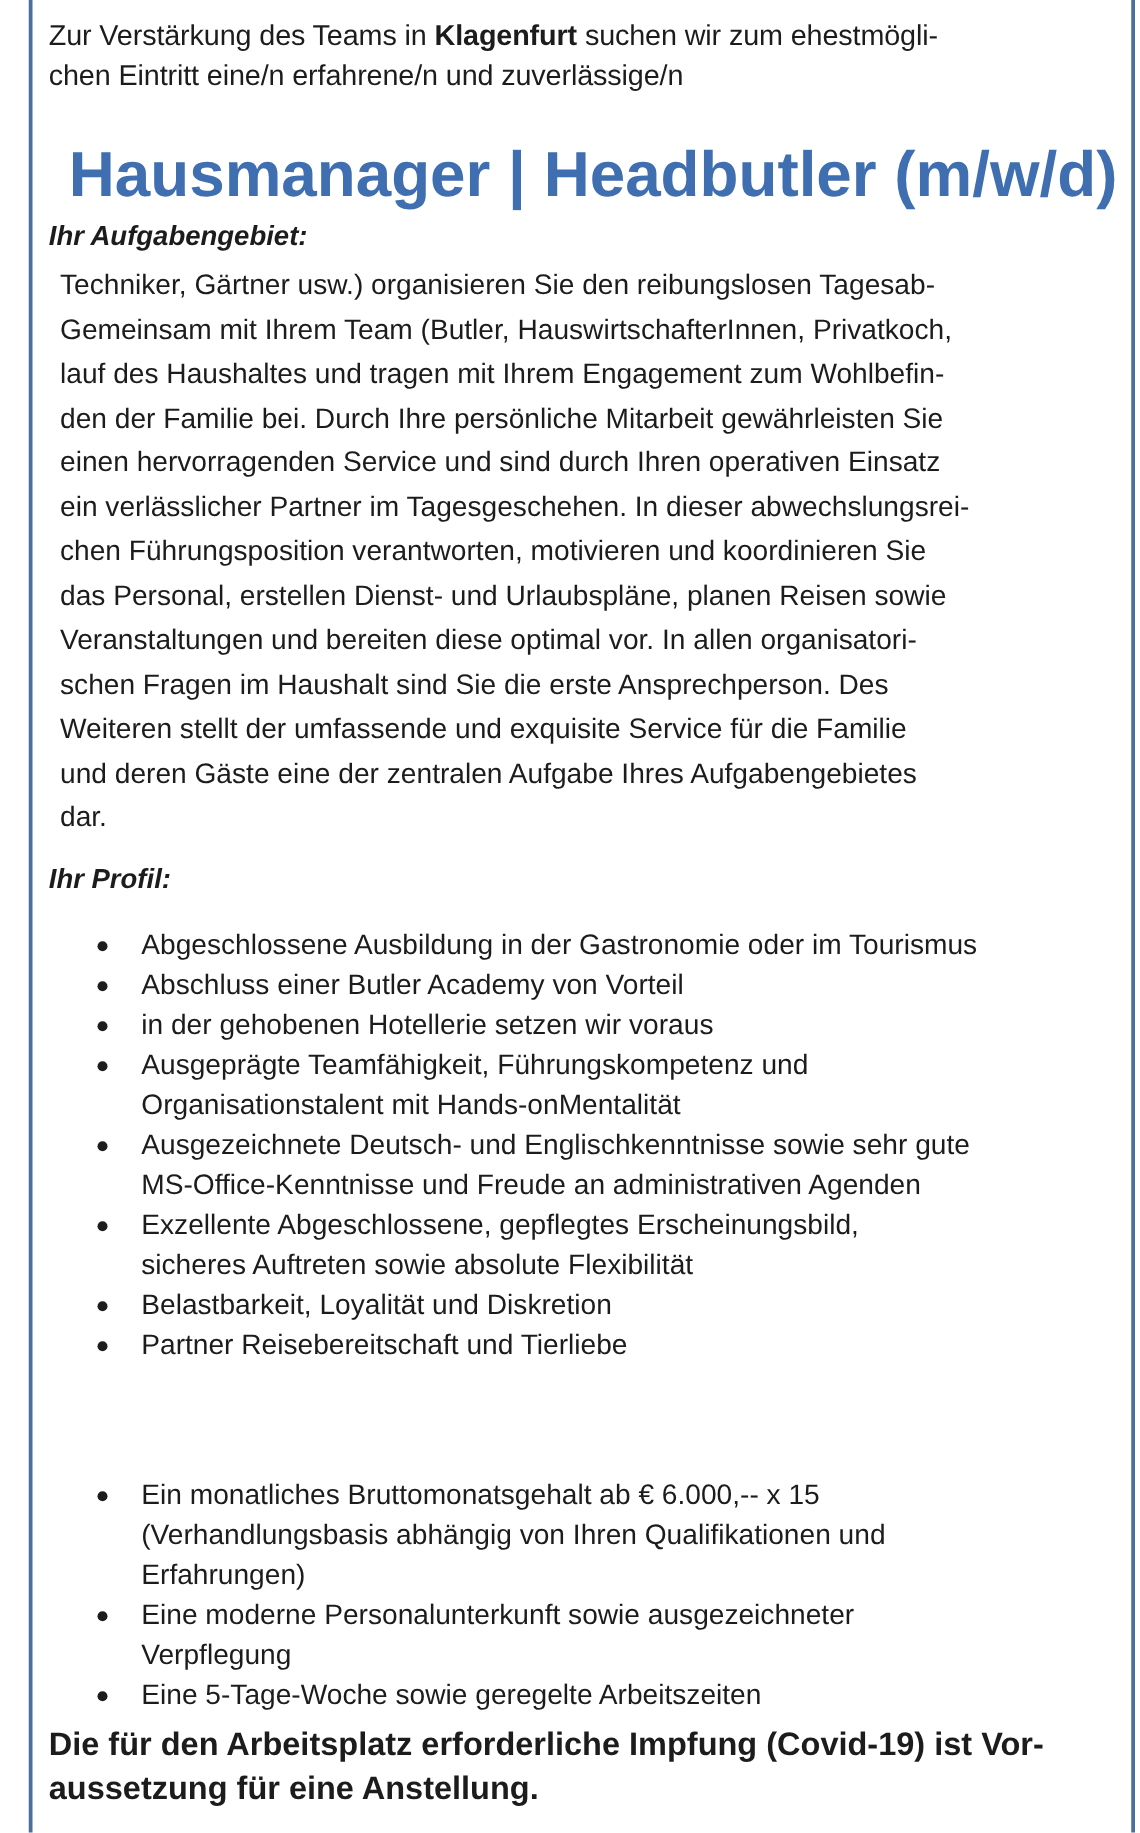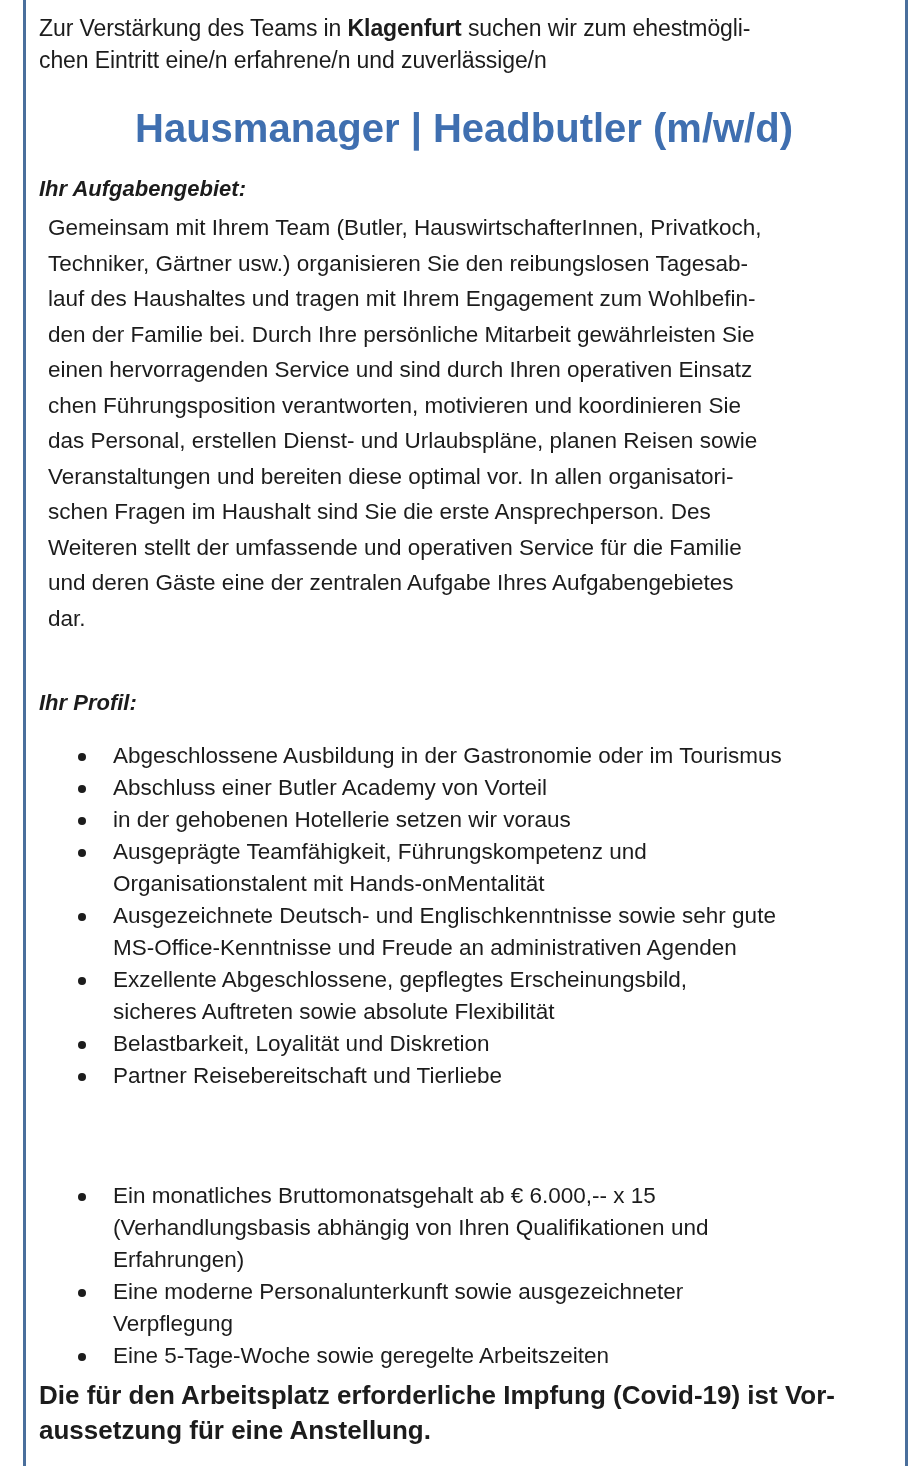--- a/index.html
+++ b/index.html
@@ -33,25 +33,24 @@
   }
   .intro {
     font-size: 23px;
     line-height: 32px;
     margin: 0;
     padding-top: 12px;
     letter-spacing: -0.1px;
   }
   .intro b { font-weight: bold; }
   .title {
-    font-size: 40px;
+    font-size: 51px;
     font-weight: bold;
     color: #3f6fb0;
-    text-align: center;
-    margin: 4px;
+    margin: 16px;
     position: absolute;
     top: 98px;
     left: 0;
     width: 842px;
     line-height: 52px;
     letter-spacing: 0px;
   }
   .section-heading {
     font-size: 22px;
     font-weight: bold;
@@ -117,30 +116,31 @@
   <p class="intro">
     <span><span>Zur Verstärkung des Teams in </span><b>Klagenfurt</b><span> suchen wir zum ehestmögli-</span></span><br>
     <span>chen Eintritt eine/n erfahrene/n und zuverlässige/n</span>
   </p>
 
   <h1 class="title">Hausmanager | Headbutler (m/w/d)</h1>
 
   <h2 class="section-heading" style="top:174px;">Ihr Aufgabengebiet:</h2>
 
   <p class="paragraph">
+    <span>Techniker, Gärtner usw.) organisieren Sie den reibungslosen Tagesab-</span>
     <span>Gemeinsam mit Ihrem Team (Butler, HauswirtschafterInnen, Privatkoch,</span>
-    <span>Techniker, Gärtner usw.) organisieren Sie den reibungslosen Tagesab-</span>
     <span>lauf des Haushaltes und tragen mit Ihrem Engagement zum Wohlbefin-</span>
     <span>den der Familie bei. Durch Ihre persönliche Mitarbeit gewährleisten Sie</span>
     <span>einen hervorragenden Service und sind durch Ihren operativen Einsatz</span>
+    <span>ein verlässlicher Partner im Tagesgeschehen. In dieser abwechslungsrei-</span>
     <span>chen Führungsposition verantworten, motivieren und koordinieren Sie</span>
     <span>das Personal, erstellen Dienst- und Urlaubspläne, planen Reisen sowie</span>
     <span>Veranstaltungen und bereiten diese optimal vor. In allen organisatori-</span>
     <span>schen Fragen im Haushalt sind Sie die erste Ansprechperson. Des</span>
-    <span>Weiteren stellt der umfassende und operativen Service für die Familie</span>
+    <span>Weiteren stellt der umfassende und exquisite Service für die Familie</span>
     <span>und deren Gäste eine der zentralen Aufgabe Ihres Aufgabengebietes</span>
     <span>dar.</span>
   </p>
 
   <h2 class="section-heading" style="top:688px;">Ihr Profil:</h2>
 
   <ul class="bullets" style="top:724px;">
     <li>
         <span class="dot"></span>
         <span class="line">Abgeschlossene Ausbildung in der Gastronomie oder im Tourismus</span>

